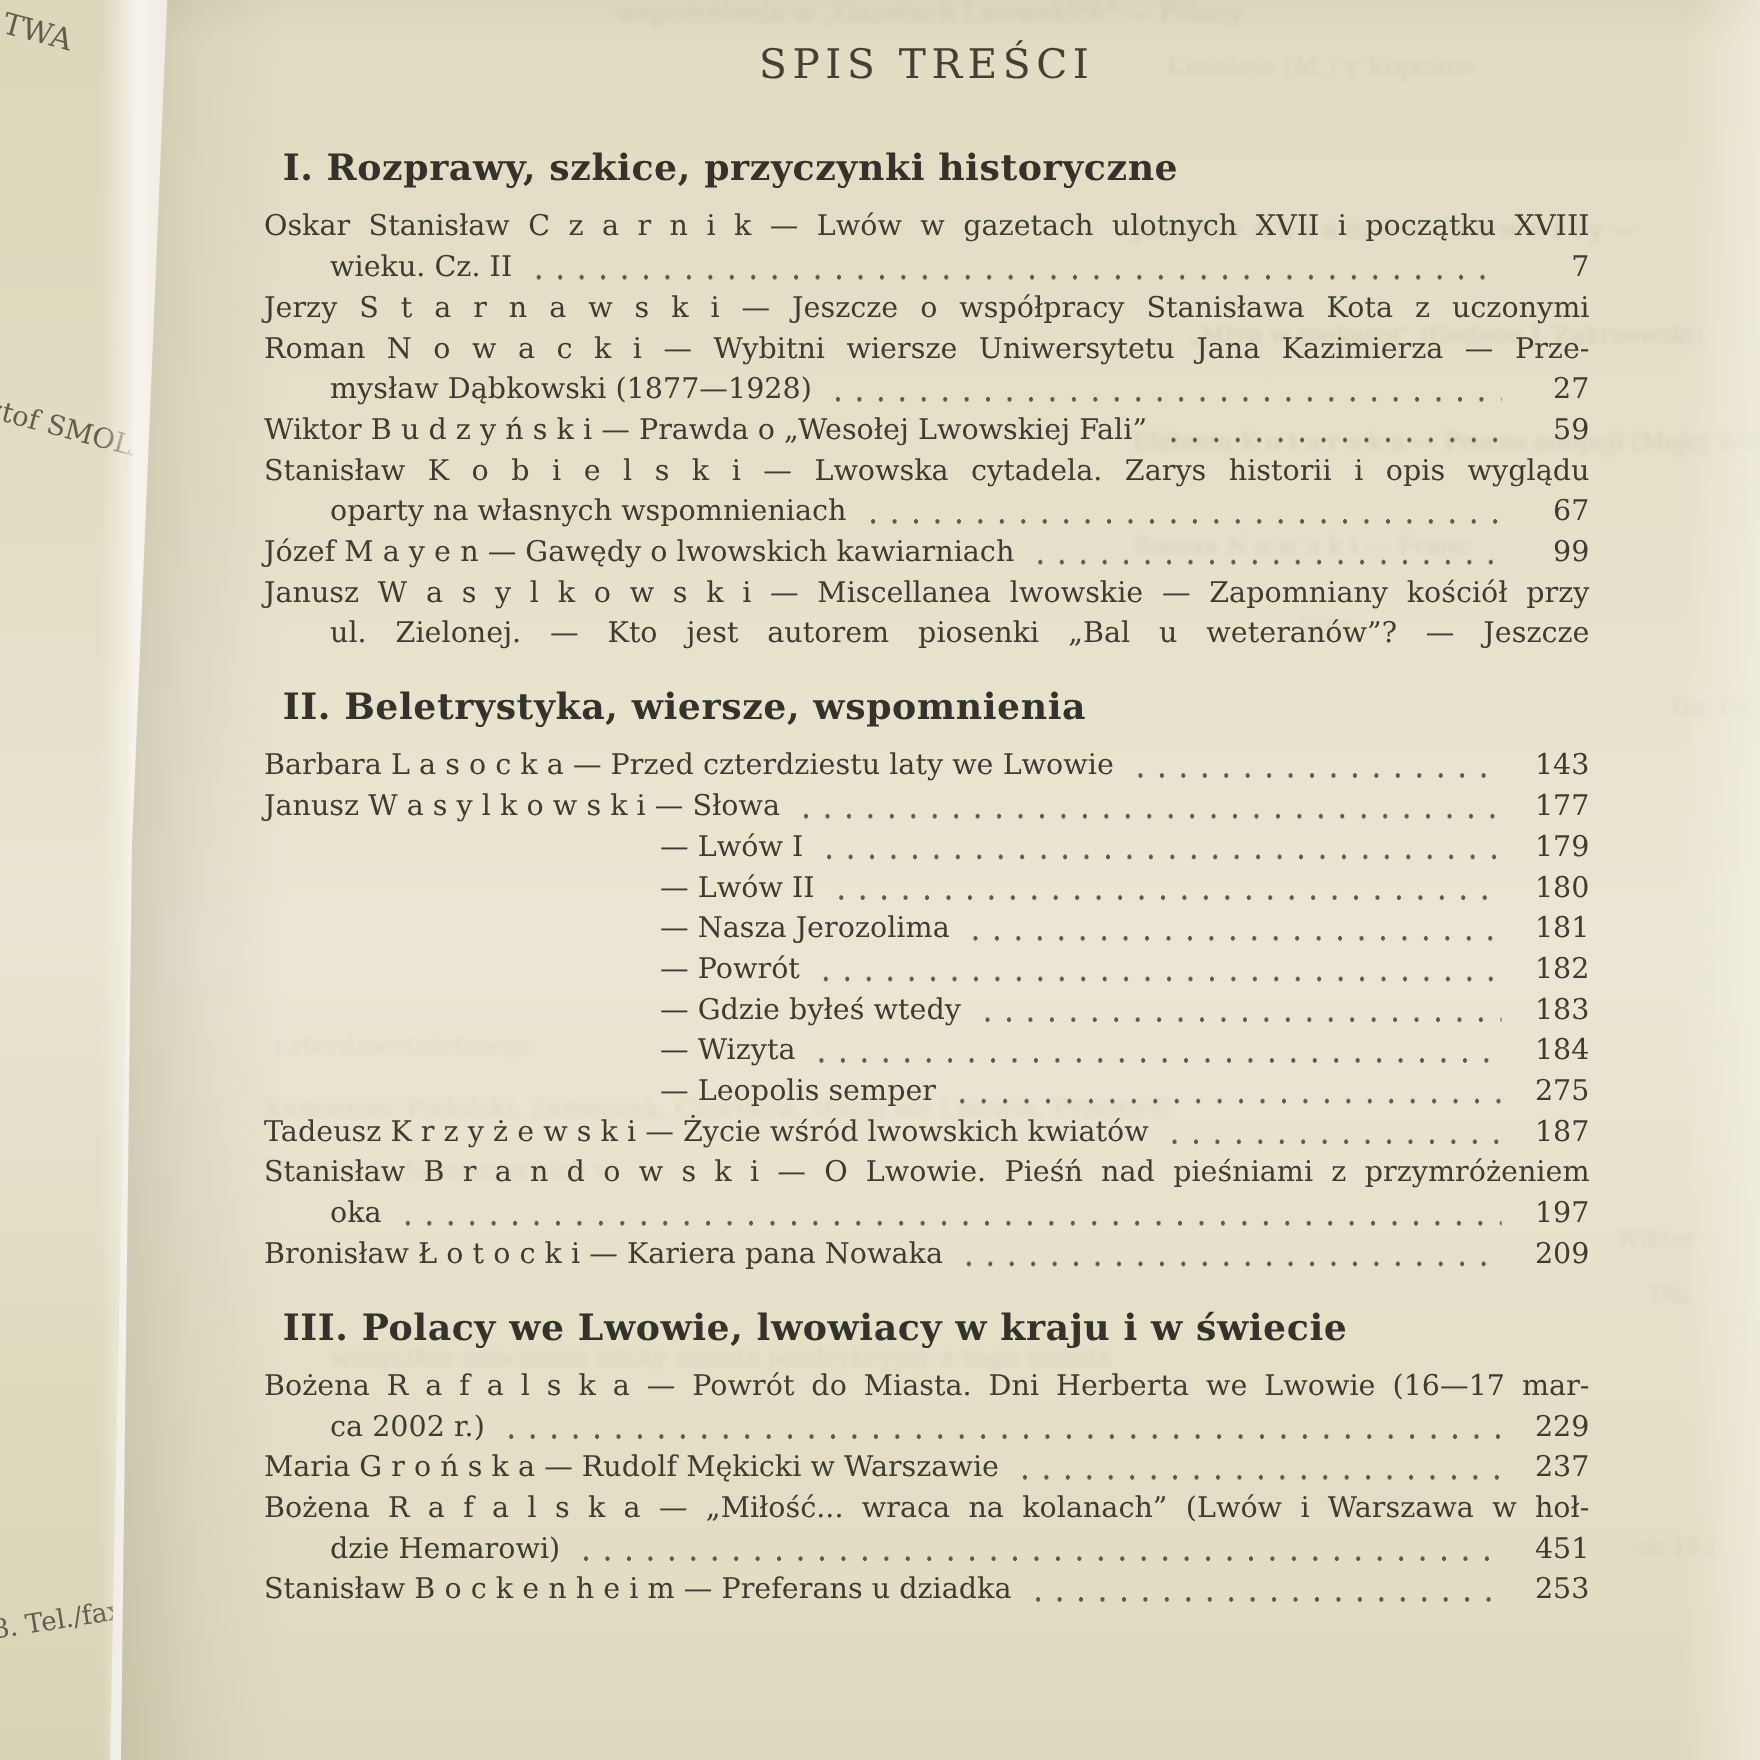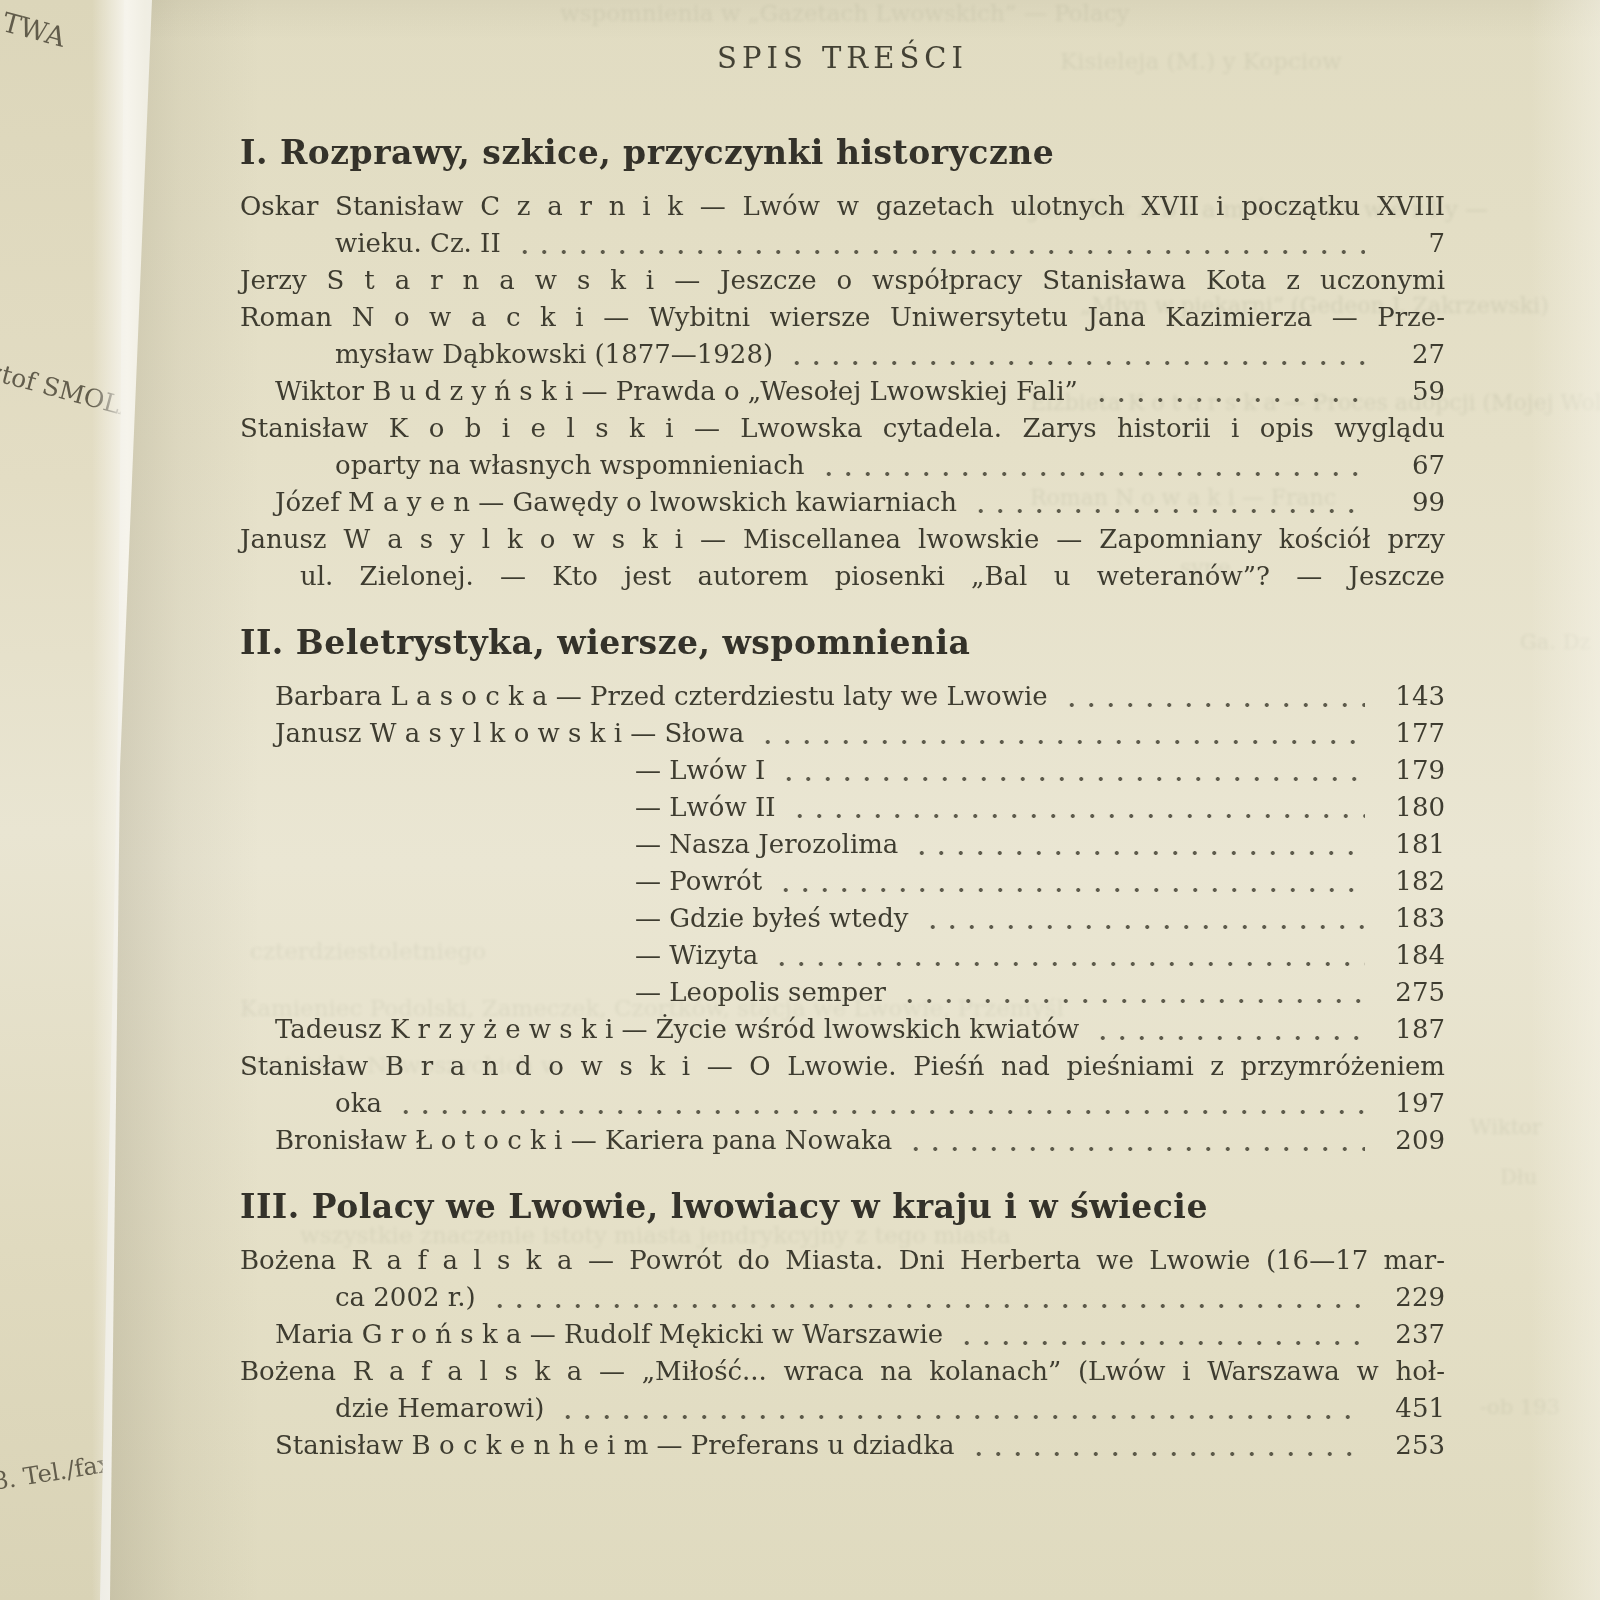--- a/index.html
+++ b/index.html
@@ -36,29 +36,29 @@
     background:
       linear-gradient(270deg,rgba(250,248,240,.45) 0,rgba(250,248,240,0) 70px),
       linear-gradient(180deg,rgba(82,74,44,.05) 0,rgba(82,74,44,0) 40px);
   }
   .ghost{position:absolute;color:#6b7257;filter:blur(1.7px);white-space:nowrap;z-index:0;}
   #content{
     position:absolute;left:240px;top:0;width:1205px;z-index:3;
     color:#3e3c30;font-size:26px;line-height:37px;
   }
   .doc-title{
-    text-align:center;font-size:29px;letter-spacing:5px;
+    text-align:center;font-size:37px;letter-spacing:5px;
     margin:40px 0 0 0;font-weight:400;color:#434134;
   }
   h2.sec{
     font-size:33px;line-height:40px;font-weight:bold;color:#34322a;
-    margin:56px 0 15px 0;letter-spacing:.5px;
+    margin:56px 0 15px 17px;letter-spacing:.5px;
   }
   h2.sec.later{margin-top:28px;}
-  .row{display:flex;align-items:baseline;margin-left:35px;}
+  .row{display:flex;align-items:baseline;}
   .row .txt{white-space:pre-wrap;}
   .row.cont{padding-left:60px;}
   .row.poem{padding-left:360px;align-items:flex-end;}
   .jline{text-align:justify;text-align-last:justify;white-space:normal;}
   .jline.cont{padding-left:60px;text-align-last:justify;}
   .leader{
     flex:1;align-self:flex-end;height:6px;margin:0 8px 7px 14px;
     background-image:radial-gradient(circle,rgba(62,60,46,.82) 1.8px,rgba(62,60,46,0) 2.2px);
     background-size:19.5px 6px;background-repeat:repeat-x;background-position:0 0;
   }

